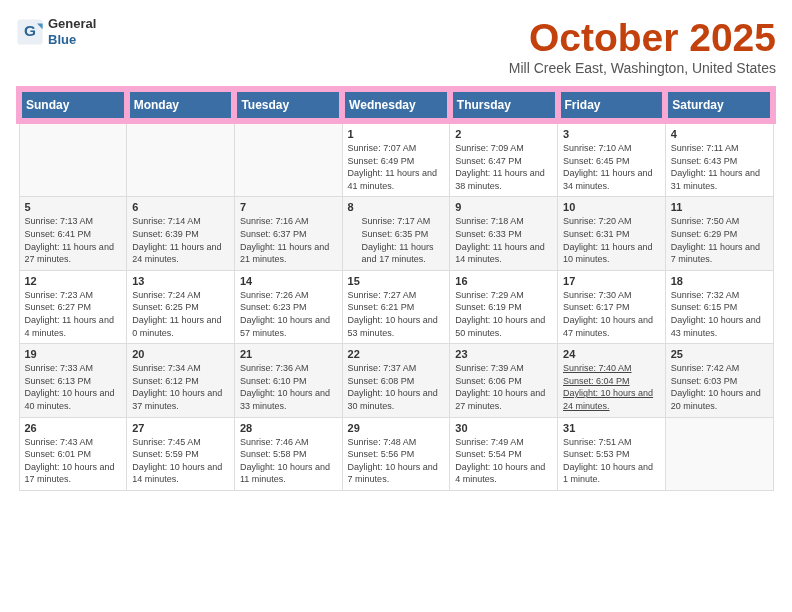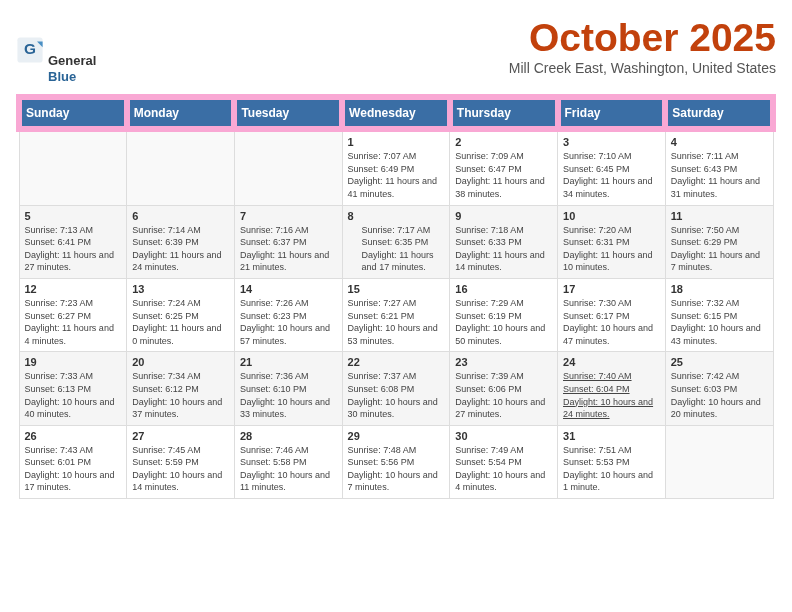--- a/index.html
+++ b/index.html
@@ -21,21 +21,21 @@
       align-items: center;
       gap: 4px;
     }
     .logo-text {
       display: flex;
       flex-direction: column;
       font-size: 13px;
       font-weight: bold;
       line-height: 1.2;
     }
-    .logo-general { color: #333; margin-top: 37px; }
+    .logo-general { color: #333; }
     .logo-blue { color: #2a6496; }
     .logo-icon {
       width: 28px;
       height: 28px;
     }
     .title-area {
       text-align: right;
     }
     .month-title {
       font-size: 39px;

